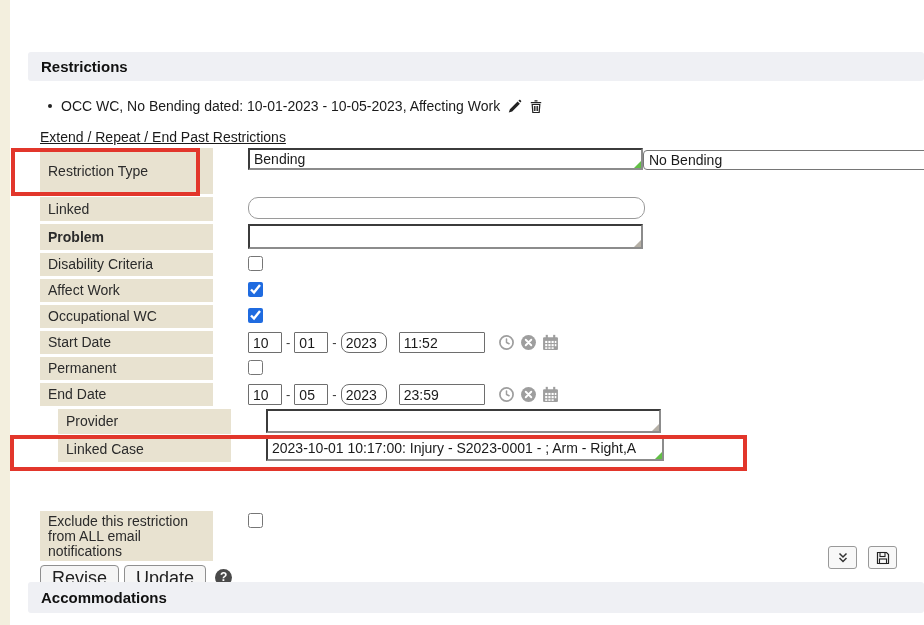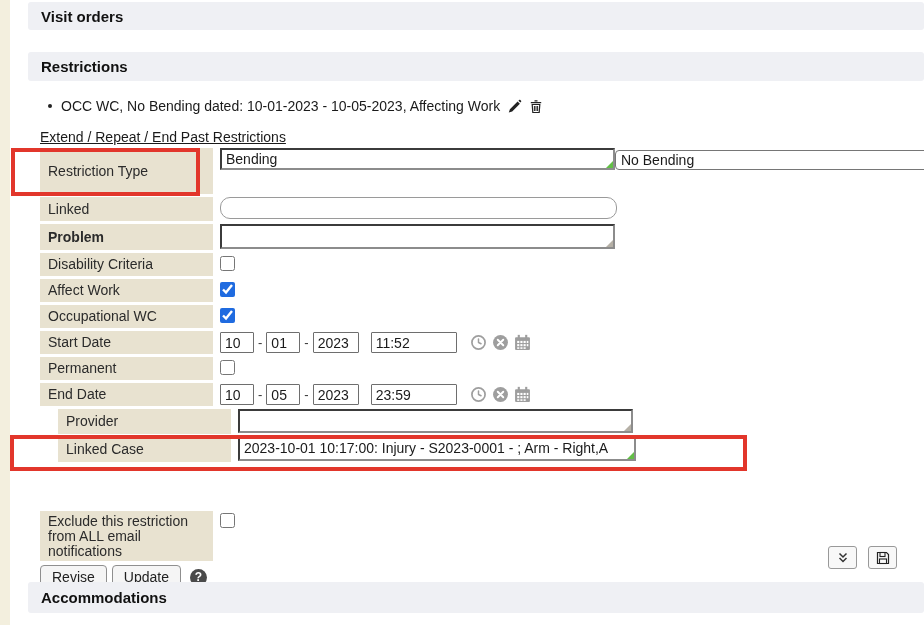--- a/index.html
+++ b/index.html
@@ -20,21 +20,21 @@
   .bullet-row { position:absolute; left:48px; top:98px; display:flex; align-items:center; font-size:14px; }
   .bullet-dot { width:4px; height:4px; border-radius:50%; background:#222; margin-right:9px; }
   .bullet-row .ico { margin-left:7px; cursor:pointer; display:inline-flex; }
 
   .extend-link {
     position:absolute; left:40px; top:129px; font-size:14px; color:#1a1a1a;
     text-decoration:underline; cursor:pointer;
   }
 
   .form { position:absolute; left:40px; top:148px; width:620px; }
-  .row { display:flex; margin-bottom:3px; }
+  .row { display:flex; margin-bottom:3px;gap:28px; }
   .cell {
     width:173px; min-height:23px; background:#e8e2d0; flex:none;
     font-size:14px; color:#2b2b2b; padding:2px 4px 2px 8px;
     display:flex; align-items:center; margin-right:7px; line-height:15px;
   }
   .cell.top { align-items:flex-start; padding-top:3px; }
   .h46 { height:46px; } .h24 { height:24px; } .h26 { height:26px;font-weight:bold; }
   .h25 { height:25px;margin-left:18px; } .h23 { height:23px; } .h50 { height:50px;margin-top:46px; }
   .field { display:flex; align-items:flex-start; }
 
@@ -55,33 +55,33 @@
     padding:0 7px 0 5px; font-size:14px; cursor:pointer; margin-top:2px;
   }
   .text-input {
     font-family:"Liberation Sans", sans-serif; font-size:14px; color:#1a1a1a;
     border:1px solid #9a9a9a; border-radius:10px; height:22px; width:397px; padding:0 8px;
   }
   .date-input {
     font-family:"Liberation Sans", sans-serif; font-size:14px; color:#1a1a1a;
     border:1px solid #6e6e6e; border-radius:1px; height:21px; padding:0 0 0 4px;
   }
-  .w-mm { width:34px; } .w-yy { width:46px; } .w-time { width:86px; }
+  .w-mm { width:34px; } .w-yy { width:46px;border-radius:8px; } .w-time { width:86px; }
   .date-field { display:flex; align-items:center; gap:4px; }
   .date-sep { font-size:13px; color:#333; }
   .date-icons { display:flex; align-items:center; gap:5px; margin-left:9px; }
   .date-icons svg { cursor:pointer; }
 
   input[type="checkbox"] {
     width:15px; height:15px; accent-color:#1f6be0; margin-top:3px; cursor:pointer;
   }
 
   .btn-row { display:flex; align-items:center; gap:5px; margin-top:4px; }
   .btn {
-    font-family:"Liberation Sans", sans-serif; font-size:14px; color:#222;
+    font-family:"Liberation Sans", sans-serif; font-size:18px; color:#222;
     background:#f5f5f5; border:1px solid #8f8f8f; border-radius:4px;
     padding:2px 11px; height:24px; cursor:pointer;
   }
   .help-badge {
     width:17px; height:17px; border-radius:50%; background:#4a4a4a; color:#fff;
     font-size:12px; font-weight:bold; display:inline-flex; align-items:center;
     justify-content:center; margin-left:4px;
   }
 
   .footer-btn {
@@ -96,23 +96,20 @@
   }
   #redbox-restriction-type { left:11px; top:148px; width:189px; height:48px; }
   #redbox-linked-case { left:10px; top:435px; width:737px; height:36px; }
 </style>
 </head>
 <body>
 
 <div id="root">
   <div class="left-strip"></div>
 
-  <div class="section-bar" style="top:2px; height:28px;">
-    <span>Visit orders</span>
-  </div>
 
   <div class="section-bar" style="top:52px;">
     <span>Restrictions</span>
   </div>
 
   <div class="bullet-row">
     <span class="bullet-dot"></span>
     <span>OCC WC, No Bending dated: 10-01-2023 - 10-05-2023, Affecting Work</span>
     <span class="ico">
       <svg width="15" height="15" viewBox="0 0 15 15">

